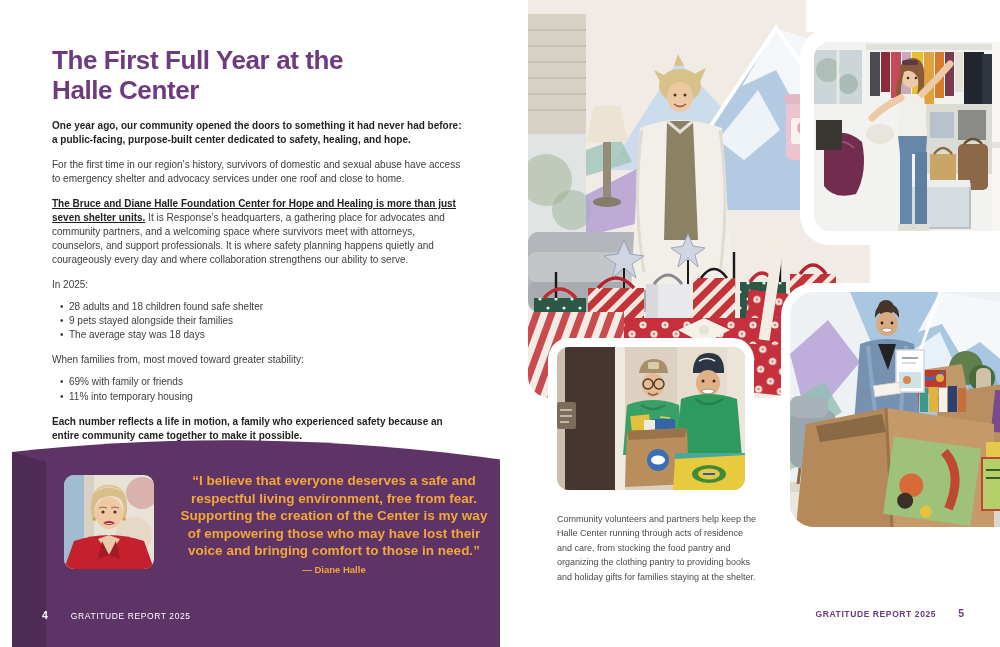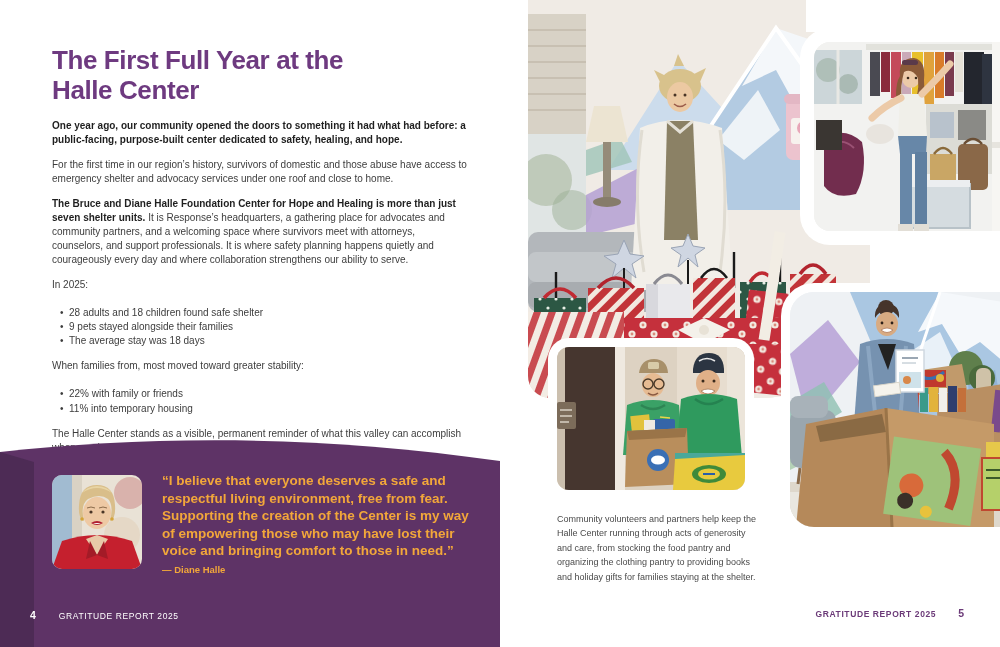--- a/index.html
+++ b/index.html
@@ -15,27 +15,27 @@
   
   .article{position:absolute;left:52px;top:46px;width:416px;}
   .title{
     width:335px;margin:0 0 13px 0;
     font-size:26px;line-height:1.15;font-weight:bold;
     letter-spacing:-0.4px;color:#6e3a80;
   }
   .article p{margin:0 0 11px 0;font-size:10px;line-height:1.4;color:#3d3d3d;}
   .article p.bold{font-weight:bold;color:#1f1f1f;}
   .article p.tight{margin-bottom:1px;}
-  .blist{list-style:none;margin:14px 0 11px 0;padding:0;font-size:10px;line-height:1.42;color:#3d3d3d;}
+  .blist{list-style:none;margin:8px 0 11px 0;padding:0;font-size:10px;line-height:1.42;color:#3d3d3d;}
   .blist li{position:relative;padding-left:17px;}
   .blist li::before{content:"\2022";position:absolute;left:8px;top:0;color:#3d3d3d;}
-  .lead{font-weight:bold;color:#1f1f1f;}
+  .lead{font-weight:bold;color:#1f1f1f;text-decoration:underline;}
 
   
-  .quote-block{position:absolute;left:0;bottom:0;width:500px;height:217px;}
+  .quote-block{position:absolute;left:12px;bottom:0;width:500px;height:217px;text-align:center;}
   .quote-block svg.bg{position:absolute;left:0;top:0;}
   .quote-photo{
     position:absolute;left:52px;top:45px;width:90px;height:94px;
     border-radius:10px;overflow:hidden;
   }
   .quote-text{
     position:absolute;left:162px;top:42px;width:320px;
     font-size:13.5px;line-height:1.3;font-weight:bold;color:#f2a73a;
   }
   .attribution{font-size:9.5px;font-weight:bold;color:#f2a73a;white-space:nowrap;}
@@ -76,34 +76,35 @@
   .footer-right .flabel{font-size:8.5px;letter-spacing:0.6px;font-weight:bold;}
   .footer-right .pagenum{font-size:10.5px;font-weight:bold;}
   svg{display:block;}
 </style>
 </head>
 <body>
 
 <div class="page" id="page-left">
   <div class="article">
     <h1 class="title">The First Full Year at the Halle Center</h1>
-    <p class="bold">One year ago, our community opened the doors to something it had what had before: a public-facing, purpose-built center dedicated to safety, healing, and hope.</p>
-    <p>For the first time in our region’s history, survivors of domestic and those abuse have access to emergency shelter and advocacy services under one roof and close to home.</p>
+    <p class="bold">One year ago, our community opened the doors to something it had never had before: a public-facing, purpose-built center dedicated to safety, healing, and hope.</p>
+    <p>For the first time in our region’s history, survivors of domestic and sexual abuse have access to emergency shelter and advocacy services under one roof and close to home.</p>
     <p><span class="lead">The Bruce and Diane Halle Foundation Center for Hope and Healing is more than just seven shelter units.</span><span> It is Response’s headquarters, a gathering place for advocates and community partners, and a welcoming space where survivors meet with attorneys, counselors, and support professionals. It is where safety planning happens quietly and courageously every day and where collaboration strengthens our ability to serve.</span></p>
     <p class="tight">In 2025:</p>
     <ul class="blist">
       <li>28 adults and 18 children found safe shelter</li>
       <li>9 pets stayed alongside their families</li>
       <li>The average stay was 18 days</li>
     </ul>
     <p class="tight">When families from, most moved toward greater stability:</p>
     <ul class="blist">
-      <li>22% with family or friends</li>
+      <li>69% with family or friends</li>
       <li>11% into temporary housing</li>
     </ul>
+    <p class="bold">Each number reflects a life in motion, a family who experienced safety because an entire community came together to make it possible.</p>
     <p>The Halle Center stands as a visible, permanent reminder of what this valley can accomplish when we decide that safety matters.</p>
   </div>
 
   <div class="quote-block">
     <svg class="bg" width="500" height="217" viewBox="0 0 500 217">
       <path d="M0,22 C150,6 310,4 500,31 L500,217 L0,217 Z" fill="#5e3366"></path>
       <path d="M0,22 L34,32 L34,217 L0,217 Z" fill="#4a2a52" opacity="0.85"></path>
     </svg>
     <div class="quote-photo">
       <svg width="90" height="94" viewBox="0 0 90 94">
@@ -453,19 +454,19 @@
       <ellipse cx="101" cy="113" rx="7" ry="4.5" fill="#ffffff"></ellipse>
 
       <rect x="118" y="106" width="70" height="8" fill="#4aa89a"></rect>
       <polygon points="118,112 188,108 188,143 116,143" fill="#e8ca3e"></polygon>
       <ellipse cx="152" cy="127" rx="17" ry="9" fill="#3f8a3a"></ellipse>
       <ellipse cx="152" cy="127" rx="11" ry="5.5" fill="#e8ca3e"></ellipse>
       <line x1="146" y1="127" x2="158" y2="127" stroke="#2a5ea8" stroke-width="2"></line>
     </svg>
   </div>
 
-  <div class="caption">Community volunteers and partners help keep the Halle Center running through acts of generosity and care, from stocking the food pantry and organizing the clothing pantry to providing books and holiday gifts for families staying at the shelter.</div>
+  <div class="caption">Community volunteers and partners help keep the Halle Center running through acts of residence and care, from stocking the food pantry and organizing the clothing pantry to providing books and holiday gifts for families staying at the shelter.</div>
 
   <div class="footer-right">
     <span class="flabel">GRATITUDE REPORT 2025</span>
     <span class="pagenum">5</span>
   </div>
 </div>
 
 </body></html>

